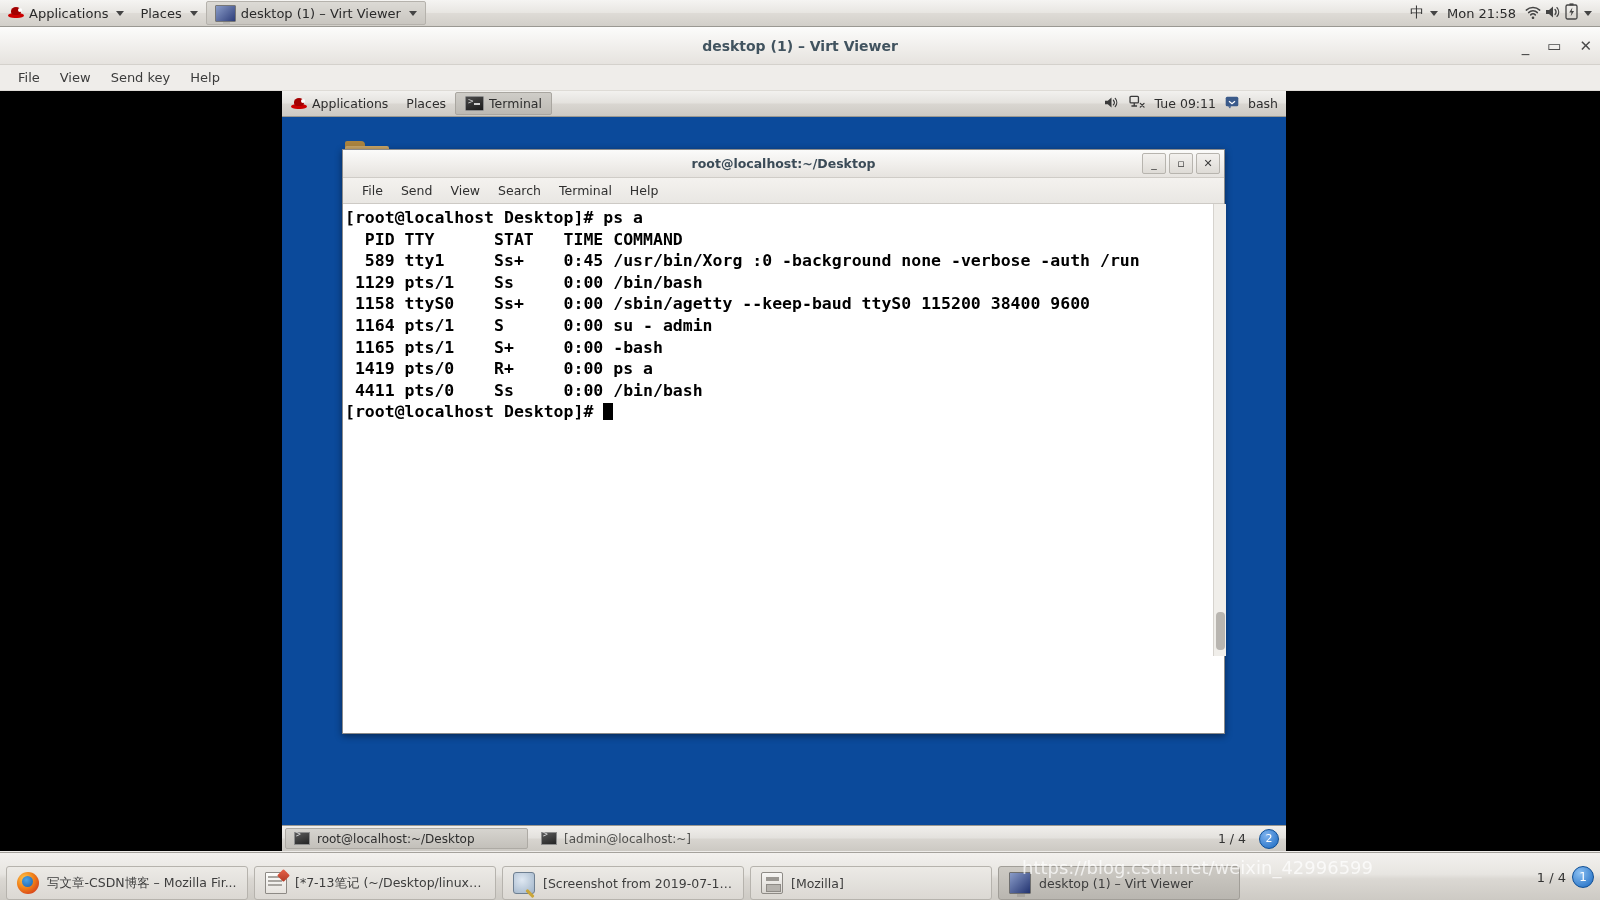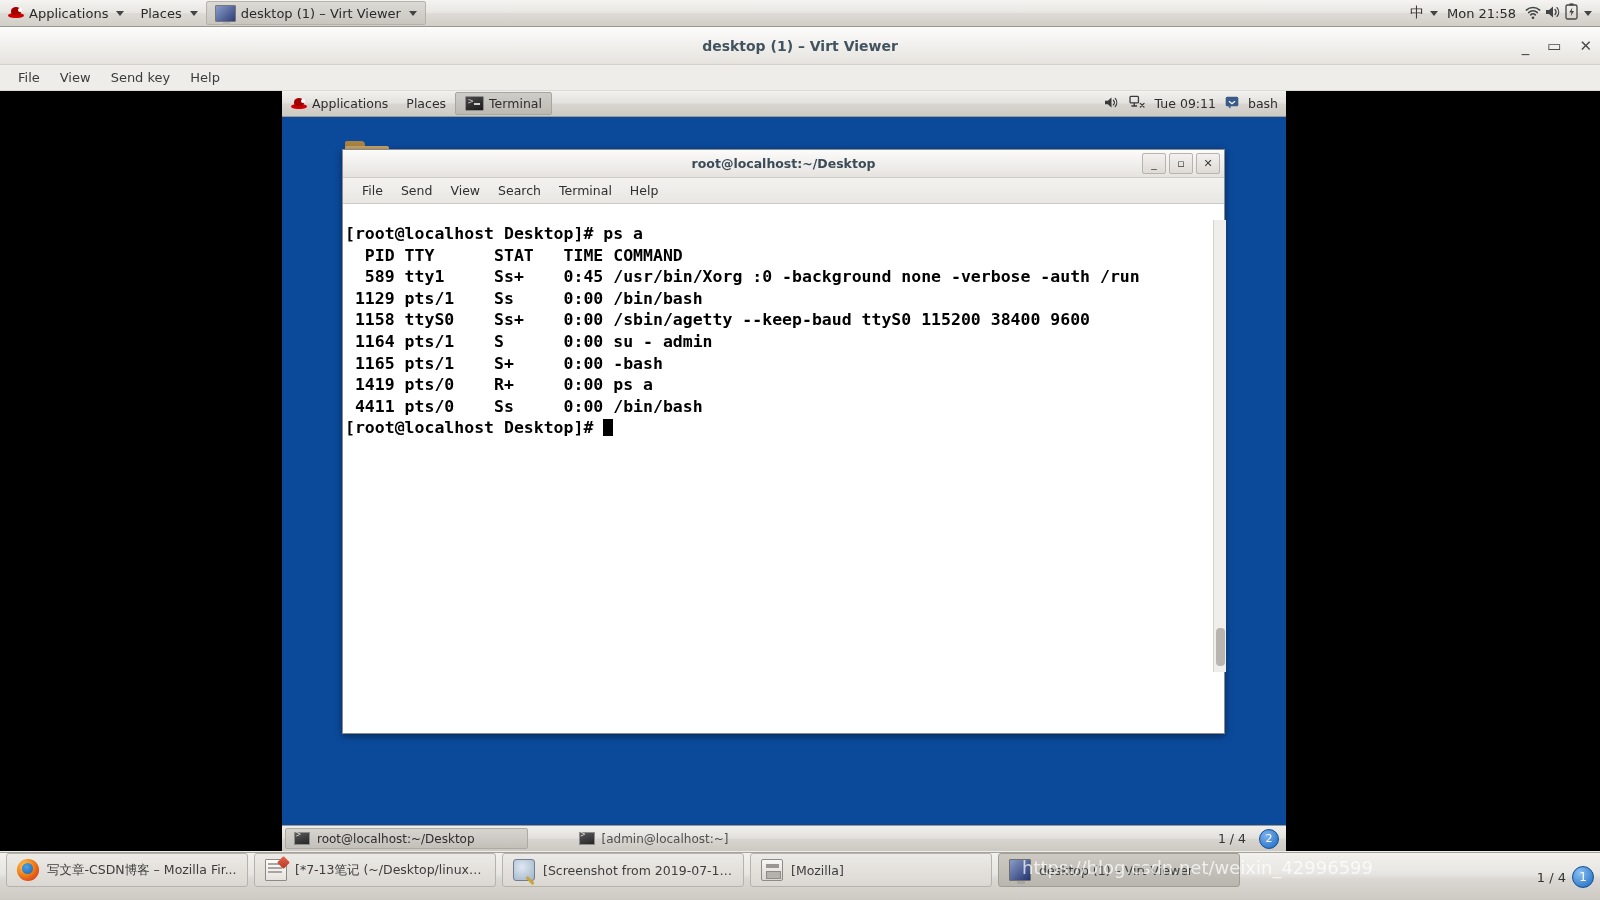--- a/index.html
+++ b/index.html
@@ -123,21 +123,20 @@
   }
   #term-menubar{
     height:26px;display:flex;align-items:center;padding-left:10px;
     background:linear-gradient(to bottom,#f4f2ef,#e9e7e3);
     border-bottom:1px solid #cdcac5;
   }
   .tmenu{padding:2px 9px;font-size:12.5px;color:#2f2f2f;}
   #term-body{
     position:absolute;left:0;top:54px;width:883px;height:452px;background:#fff;
     display:flex;
-    margin-top:16px;
   }
   #term-text{
     flex:1;overflow:hidden;
     padding:3px 0 0 2px;
     font-family:"DejaVu Sans Mono","Liberation Mono",monospace;
     font-size:16.5px;line-height:21.6px;
     color:#000;font-weight:bold;white-space:pre;
     letter-spacing:0px;
   }
   #term-scrollbar{
@@ -154,41 +153,41 @@
     background:linear-gradient(to bottom,#f1efec 0%,#e3e1dd 48%,#d8d5d0 52%,#ccc9c3 100%);
     border-top:1px solid #9b9992;display:flex;align-items:center;gap:4px;padding:0 3px;
     font-size:12px;color:#2e2e2e;
   }
   .tb-btn{
     display:flex;align-items:center;gap:7px;height:21px;padding:0 8px;width:243px;
     border:1px solid #adaaa4;border-radius:2px;
     background:linear-gradient(to bottom,#d6d4cf,#c3c0ba);
     overflow:hidden;white-space:nowrap;
   }
-  .tb-btn.inactive{ background:transparent; border-color:transparent; color:#50504e;justify-content:center;}
+  .tb-btn.inactive{ background:transparent; border-color:transparent; color:#50504e;}
   .tb-icon{
     width:16px;height:13px;flex:none;
     background:linear-gradient(160deg,#5a5a5a,#242424);
     border:1px solid #8d8d8d;position:relative;
   }
   .tb-icon:before{content:">";position:absolute;left:1px;top:-3px;font-size:8px;color:#ddd;font-family:"DejaVu Sans Mono",monospace;}
   #vm-tb-right{margin-left:auto;display:flex;align-items:center;gap:7px;padding-right:4px;}
   #ws-indicator{font-size:12.5px;color:#333;padding:0 6px;}
   #ws-badge{
     width:20px;height:20px;border-radius:50%;
     background:radial-gradient(circle at 35% 30%,#7fb3ee,#1767c0);
     border:1px solid #0f4f96;color:#fff;font-size:11px;
     display:flex;align-items:center;justify-content:center;
   }
   
   #host-taskbar{
     position:absolute;left:0;bottom:0;width:1600px;height:48px;
     background:linear-gradient(to bottom,#f3f1ee 0%,#e7e5e1 45%,#dbd8d3 55%,#cdcac4 100%);
     border-top:1px solid #a5a29c;
-    display:flex;align-items:flex-start;gap:6px;padding:0 6px;
+    display:flex;align-items:flex-end;gap:6px;padding:0 6px;
   }
   .htb{
     display:flex;align-items:center;gap:8px;height:34px;padding:0 10px;width:242px;
     border:1px solid #b6b3ad;border-radius:3px;
     background:linear-gradient(to bottom,#eceae6,#dbd8d3);
     font-size:12.5px;color:#3d3d3d;overflow:hidden;white-space:nowrap;
   }
   .htb.selected{
     background:linear-gradient(to bottom,#cdcac4,#b9b6b0);
     border-color:#a19e98;

